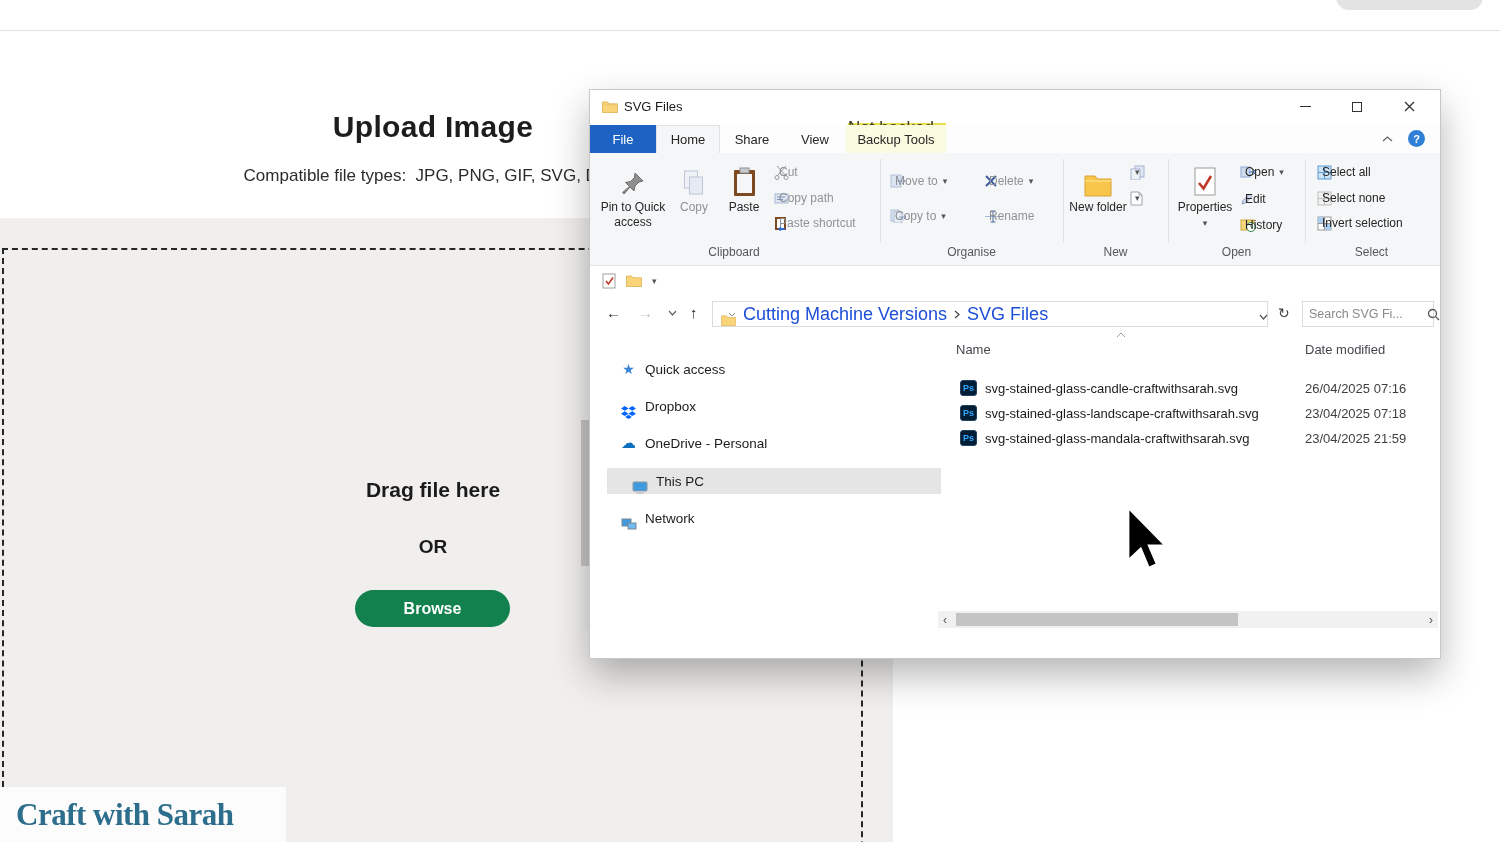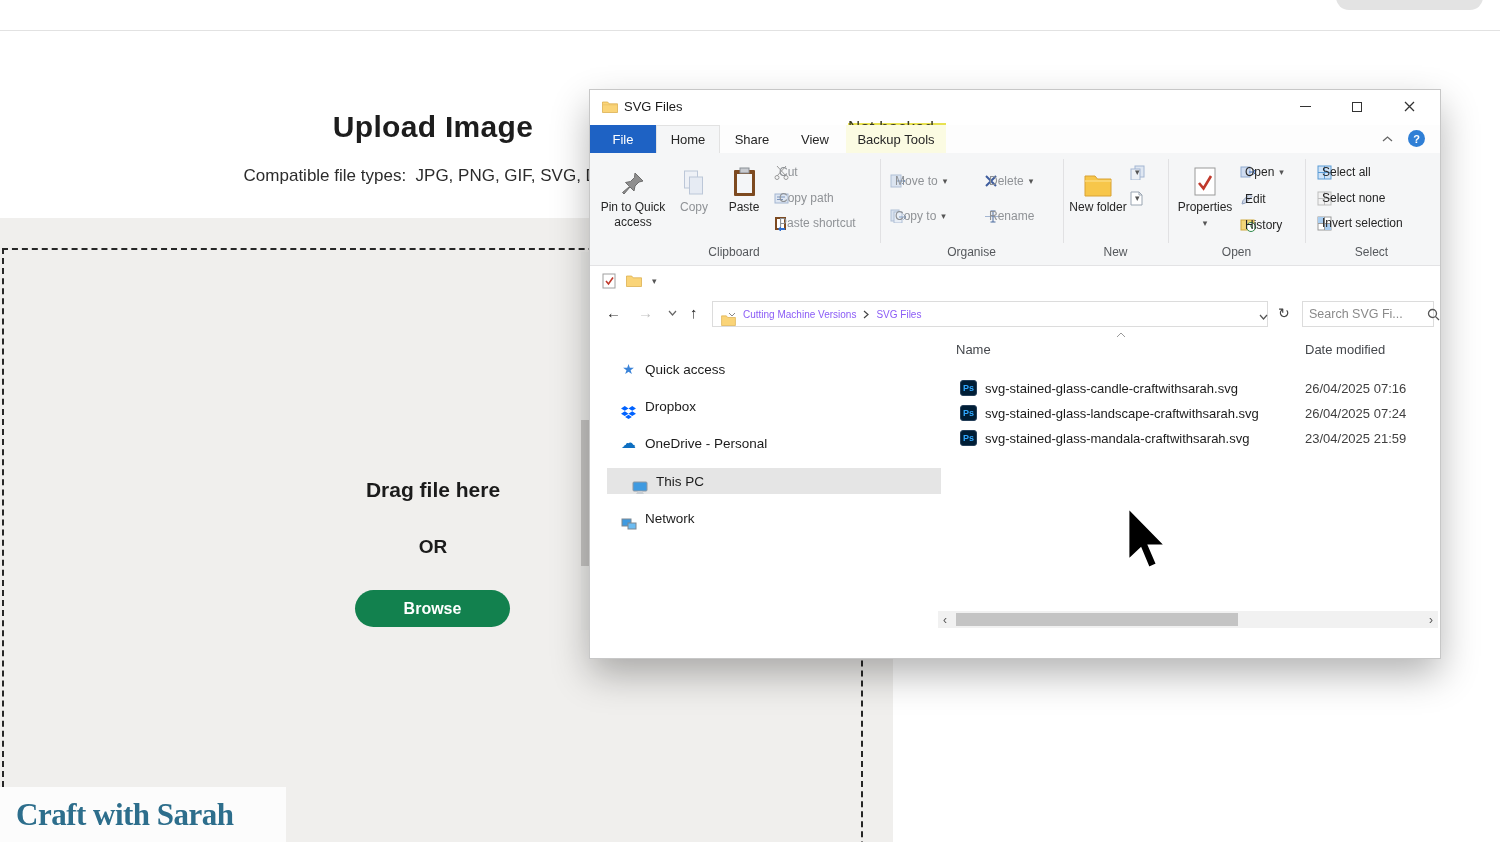--- a/index.html
+++ b/index.html
@@ -61,21 +61,21 @@
   .smbtn .ic, .smbtn .lbl, .smbtn .dd { position:relative; display:inline-flex; align-items:center; }
   .dis { color:#8f9296; }
   .dd { font-size:9px; color:#555; }
 
   .qat { left:0; top:176px; width:850px; height:30px; background:#fff; }
   .nav { left:0; top:206px; width:850px; height:36px; background:#fff; }
   .navg { font-size:15px; color:#333; top:8px; }
   .addr { left:122px; top:5px; width:556px; height:26px; background:#fff; border:1px solid #dcdcdc; }
   .addr-inner { position:absolute; left:0; top:0; right:0; bottom:0; display:flex; align-items:center; gap:7px; padding:0 8px; }
   .addr-inner > * { position:relative; }
-  .crumb { font-size:10px; color:#8b5cf6; white-space:nowrap; cursor:pointer; }
+  .crumb { font-size:18px; color:#1d4ed8; white-space:nowrap; cursor:pointer; }
   .refresh { left:688px; top:9px; font-size:14px; color:#444; }
   .searchbox { left:712px; top:5px; width:132px; height:26px; border:1px solid #dcdcdc; background:#fff; }
   .searchbox input { position:absolute; left:6px; top:1px; width:104px; height:22px; border:none; outline:none; font-size:12.5px;
                      font-family:inherit; color:#444; background:transparent; }
   .searchbox input::placeholder { color:#8a8a8a; }
 
   .main { left:0; top:242px; width:850px; height:300px; background:#fff; }
   .main * { position:absolute; }
   .side-row { left:6px; width:334px; height:26px; display:flex; align-items:center; gap:8px; padding-left:24px; cursor:pointer; }
   .side-row .sic { position:relative; width:17px; display:flex; justify-content:center; }
@@ -477,21 +477,21 @@
     <span class="col-head" style="left:715px;">Date modified</span>
 
     <div class="frow" style="top:44px;">
       <span class="pic psic">Ps</span>
       <span class="fname">svg-stained-glass-candle-craftwithsarah.svg</span>
       <span class="fdate">26/04/2025 07:16</span>
     </div>
     <div class="frow" style="top:69px;">
       <span class="pic psic">Ps</span>
       <span class="fname">svg-stained-glass-landscape-craftwithsarah.svg</span>
-      <span class="fdate">26/04/2025 07:24</span>
+      <span class="fdate">23/04/2025 07:18</span>
     </div>
     <div class="frow" style="top:94px;">
       <span class="pic psic">Ps</span>
       <span class="fname">svg-stained-glass-mandala-craftwithsarah.svg</span>
       <span class="fdate">23/04/2025 21:59</span>
     </div>
 
     <div class="hscroll">
       <span class="harrow" style="left:0;">‹</span>
       <div class="hthumb"></div>

